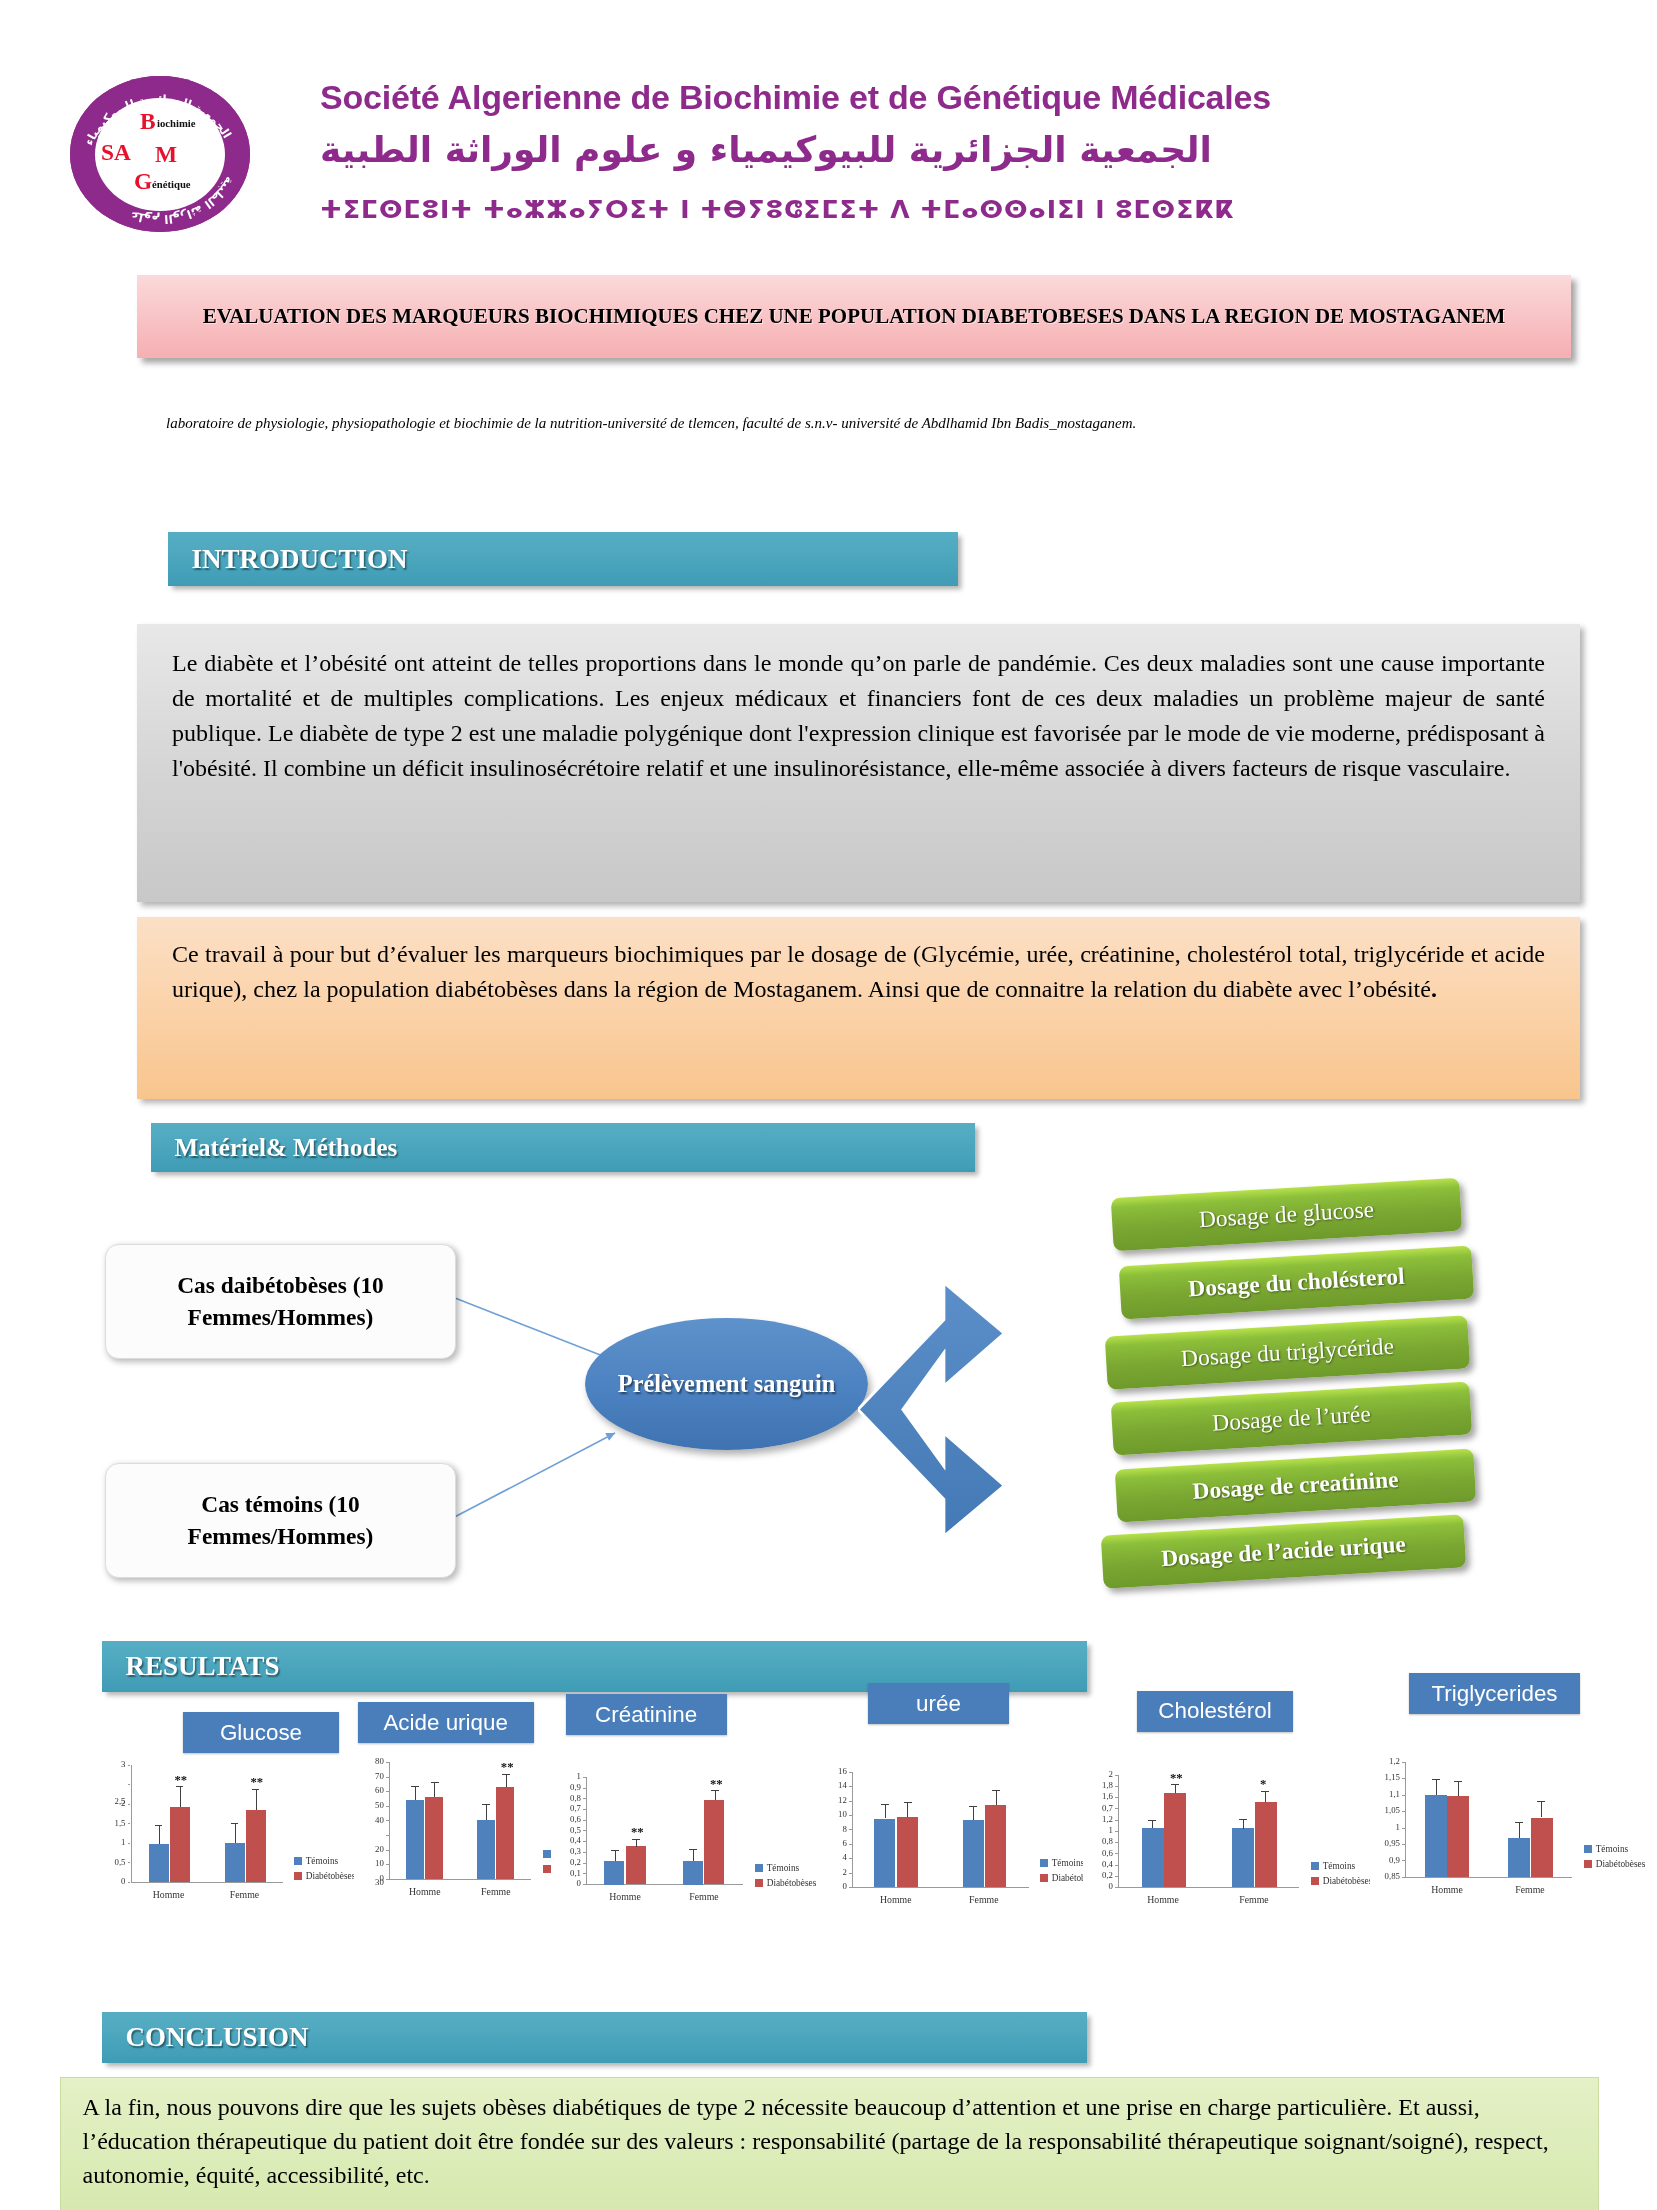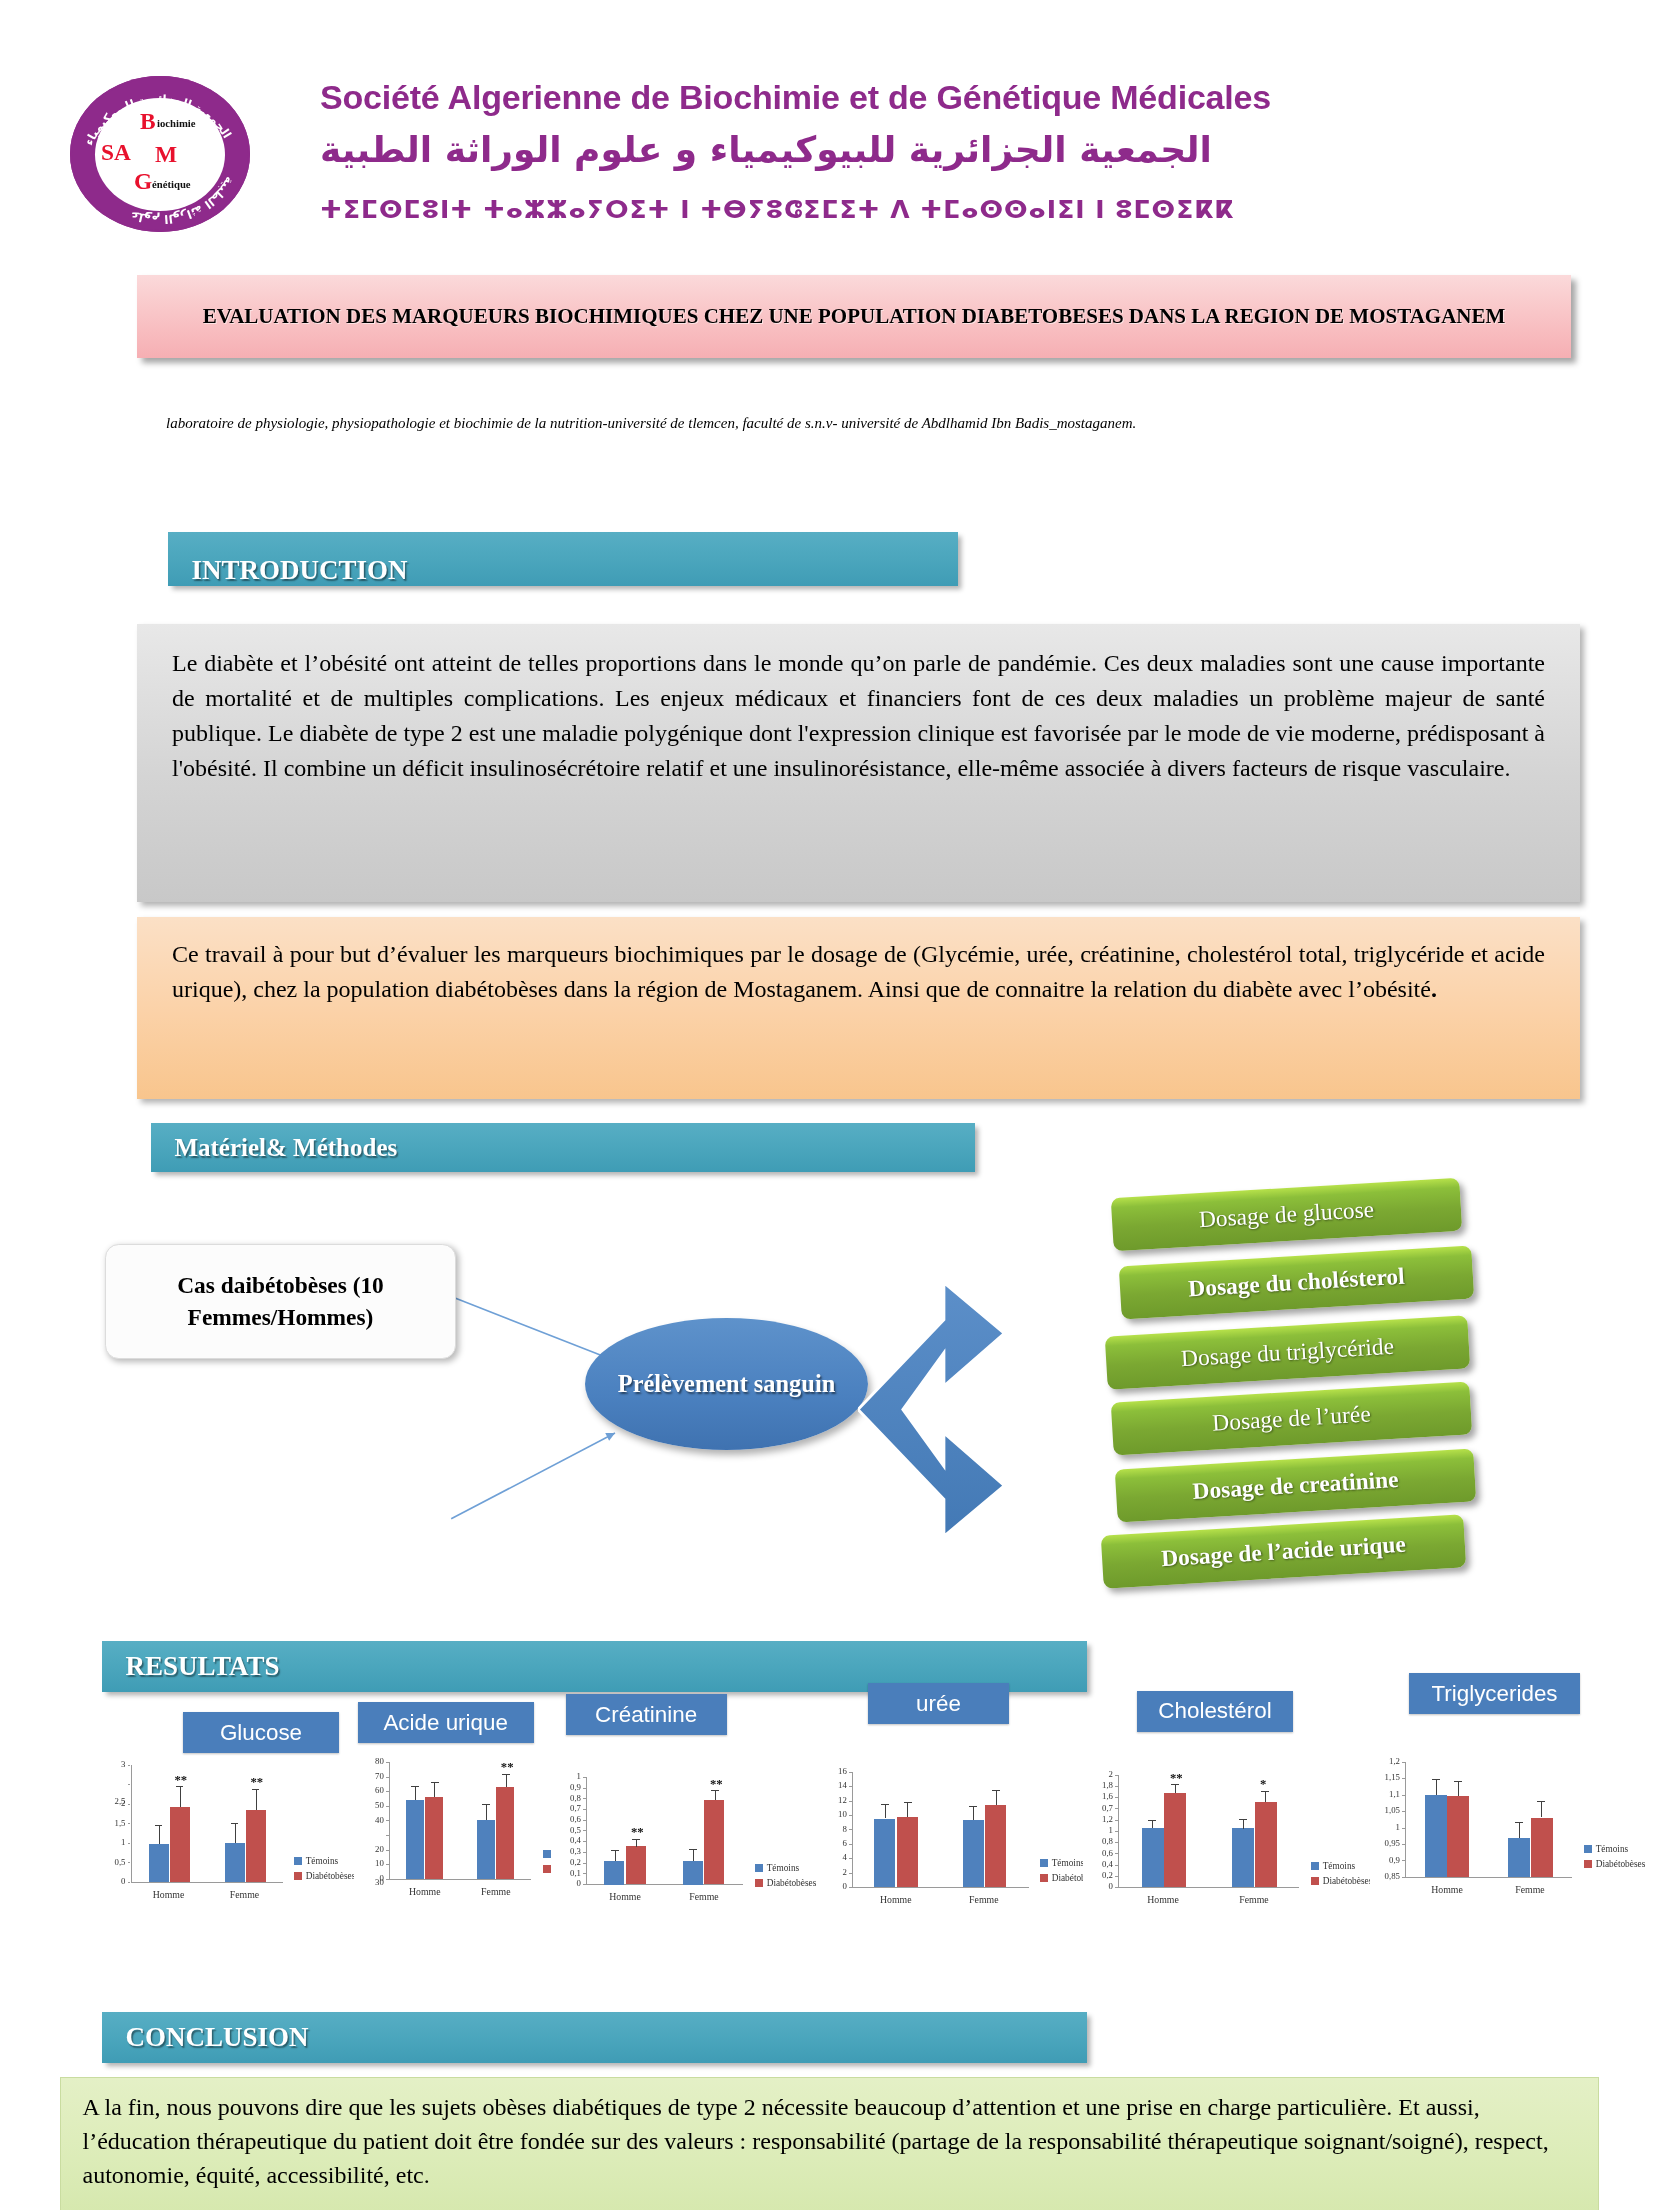--- a/index.html
+++ b/index.html
@@ -90,21 +90,21 @@
     position:absolute;
     background:linear-gradient(to bottom,#57aec4 0%,#4ba6bd 50%,#3f9cb5 100%);
     box-shadow:3.9px 3.9px 4.9px rgba(0,0,0,0.3);
     display:flex; align-items:center;
   }
   .sec-head span {
     color:#ffffff; font-family:"Liberation Serif", serif;
     font-weight:bold; padding-left:23.4px;
     text-shadow:1.5px 1.5px 1.5px rgba(0,0,0,0.45);
   }
-  #sec-intro { left:168px; top:532px; width:790px; height:54px;align-items:flex-end; }
+  #sec-intro { left:168px; top:532px; width:790px; height:54px; }
   #sec-intro span { font-size:27px; }
   #sec-mm { left:151px; top:1123px; width:824px; height:49px; }
   #sec-mm span { font-size:25px; }
   #sec-res { left:102px; top:1641px; width:985px; height:51px; }
   #sec-res span { font-size:27px; }
   #sec-conc { left:102px; top:2012px; width:985px; height:51px; }
   #sec-conc span { font-size:27px; }
 
   
   .intro-box {
@@ -300,20 +300,23 @@
 
   <svg class="connector" viewBox="0 0 180 360">
     <line x1="2" y1="60" x2="170" y2="126" stroke="#6fa0d6" stroke-width="1.6"></line>
     <polygon points="170,126 160,122 161,130" fill="#6fa0d6"></polygon>
     <line x1="2" y1="288" x2="170" y2="200" stroke="#6fa0d6" stroke-width="1.6"></line>
     <polygon points="170,200 160,200 164,208" fill="#6fa0d6"></polygon>
   </svg>
 
   <div class="case-box" id="case1">
     <span>Cas  daibétobèses (10 Femmes/Hommes)</span>
+  </div>
+  <div class="case-box" id="case2">
+    <span>Cas témoins (10 Femmes/Hommes)</span>
   </div>
 
   <div class="ellipse">
     <span>Prélèvement sanguin</span>
   </div>
 
   <svg class="split-arrow" viewBox="0 0 250 300">
     <defs>
       <linearGradient id="agr" x1="0" y1="0" x2="0" y2="1">
         <stop offset="0%" stop-color="#5c8fc9"></stop>

